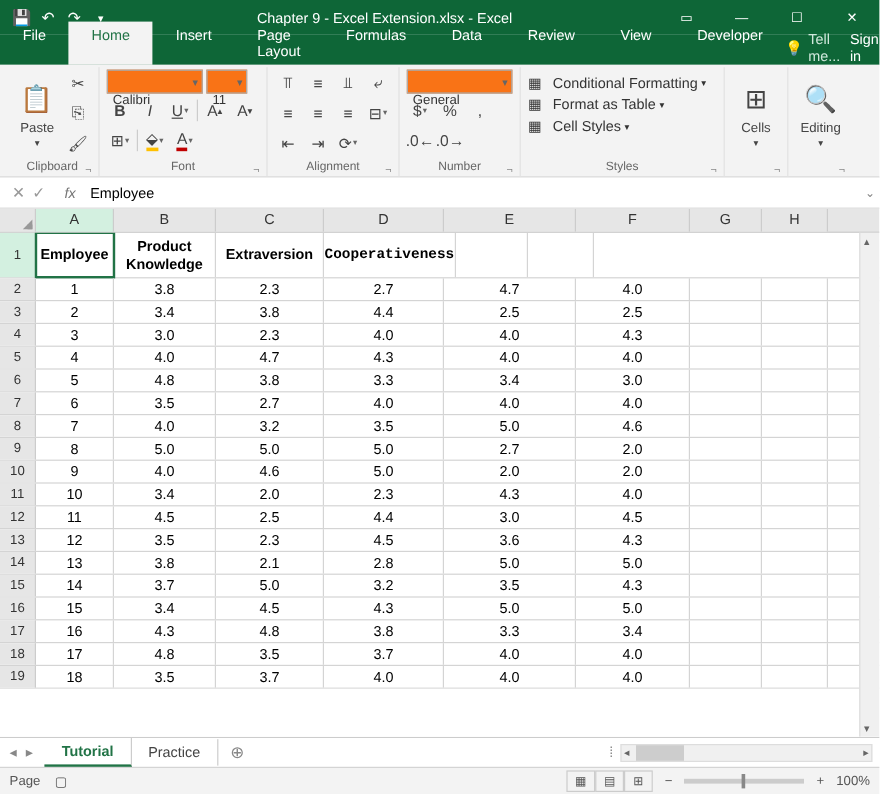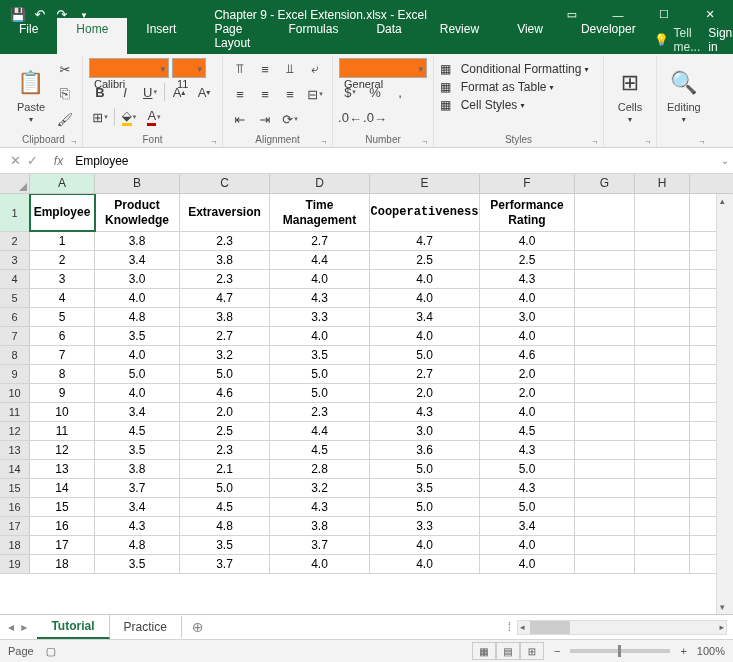--- a/index.html
+++ b/index.html
@@ -266,23 +266,21 @@
       <div class="ch" style="width: 95px;">F</div>
       <div class="ch" style="width: 60px;">G</div>
       <div class="ch" style="width: 55px;">H</div>
     </div>
   <div class="rows" id="gridrows">
       <div class="gr hdr">
         <div class="rh sel-row">1</div>
         <div class="cell active-cell" style="width: 65px;">Employee</div>
         <div class="cell" style="width: 85px;">Product Knowledge</div>
         <div class="cell" style="width: 90px;">Extraversion</div>
-        <div class="cell" style="width: 100px;">Time Management</div>
         <div class="cell" style="width: 110px; font-family: Liberation Mono, monospace;">Cooperativeness</div>
-        <div class="cell" style="width: 95px;">Performance Rating</div>
         <div class="cell" style="width: 60px;"></div>
         <div class="cell" style="width: 55px;"></div>
       </div>
       <div class="gr">
         <div class="rh">2</div>
         <div class="cell" style="width: 65px;">1</div>
         <div class="cell" style="width: 85px;">3.8</div>
         <div class="cell" style="width: 90px;">2.3</div>
         <div class="cell" style="width: 100px;">2.7</div>
         <div class="cell" style="width: 110px;">4.7</div>

